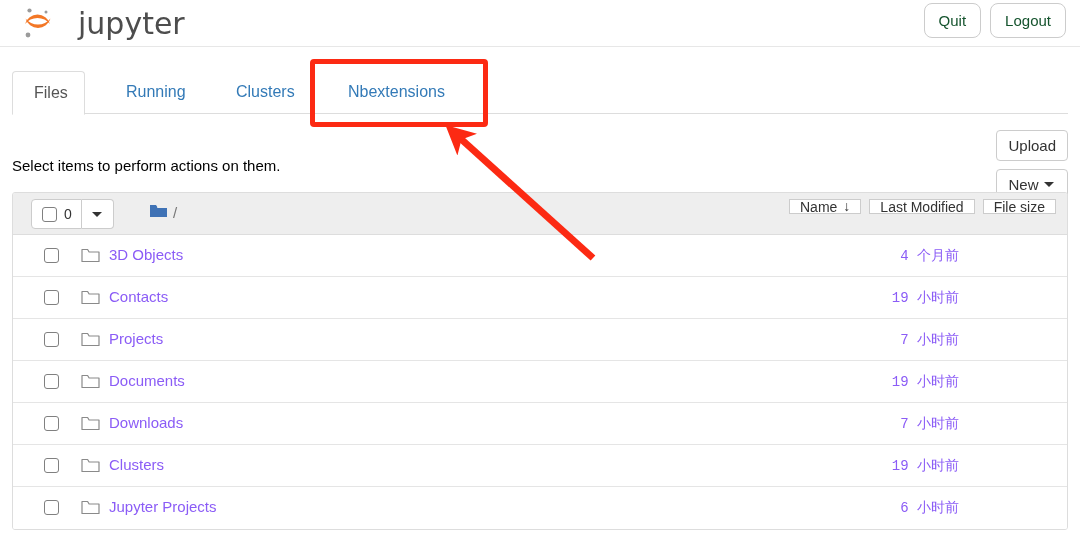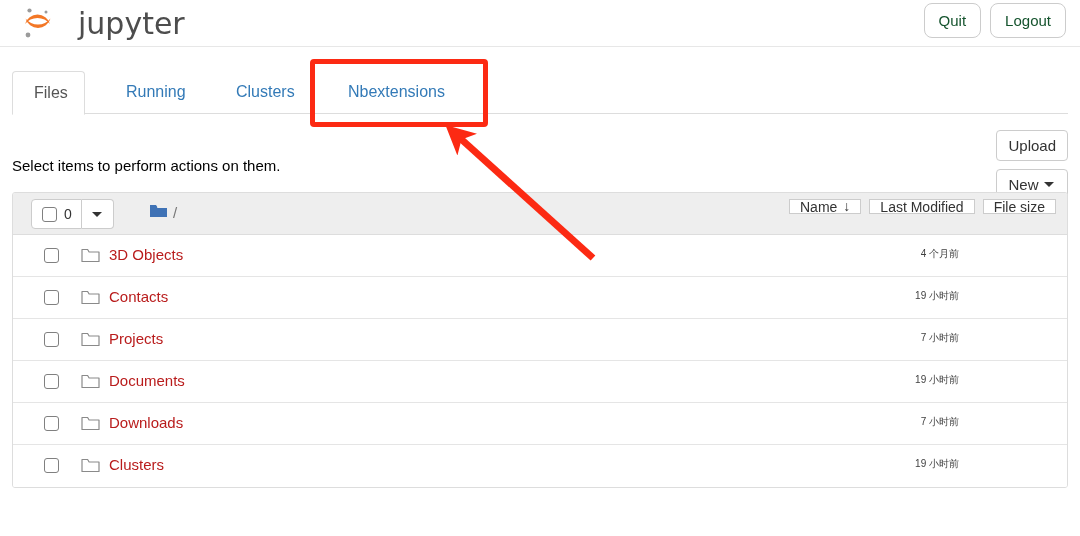--- a/index.html
+++ b/index.html
@@ -271,31 +271,32 @@
     left: 68px;
     top: 12px;
     width: 19px;
     height: 17px;
   }
   .row-name {
     position: absolute;
     left: 96px;
     top: 11px;
     font-size: 15px;
-    color: #b91c1c;
+    color: #8b5cf6;
     cursor: pointer;
     white-space: nowrap;
   }
   .row-time {
     position: absolute;
     right: 108px;
     top: 12px;
-    font-size: 10px;
-    color: #404040;
+    font-size: 14px;
+    color: #8b5cf6;
     white-space: nowrap;
+    font-family: Liberation Mono, monospace;
   }
 
   
   #annotation-layer {
     position: absolute;
     left: 0; top: 0;
     width: 1080px;
     height: 536px;
     pointer-events: none;
   }
@@ -454,20 +455,30 @@
     <span class="cbox row-check"></span>
     <span class="row-icon">
       <svg width="19" height="17" viewBox="0 0 19 17">
         <path d="M1,2.5 L6.6,2.5 L8.1,5 L18,5 L18,14.5 L1,14.5 Z" fill="none" stroke="#8a8a8a" stroke-width="1.2" stroke-linejoin="round"></path>
       </svg>
     </span>
     <span class="row-name">Clusters</span>
     <span class="row-time">19 小时前</span>
   </div>
 
+  <div class="row">
+    <span class="cbox row-check"></span>
+    <span class="row-icon">
+      <svg width="19" height="17" viewBox="0 0 19 17">
+        <path d="M1,2.5 L6.6,2.5 L8.1,5 L18,5 L18,14.5 L1,14.5 Z" fill="none" stroke="#8a8a8a" stroke-width="1.2" stroke-linejoin="round"></path>
+      </svg>
+    </span>
+    <span class="row-name">Jupyter Projects</span>
+    <span class="row-time">6 小时前</span>
+  </div>
 
 </div>
 
 <div id="annotation-layer">
   <div id="highlight-box"></div>
   <svg width="1080" height="536" style="position:absolute;left:0;top:0;">
     <defs>
       <marker id="arrowhead" markerWidth="4.2" markerHeight="4.2" refX="1.2" refY="2.1" orient="auto">
         <path d="M0,0 L4.2,2.1 L0,4.2 L1.1,2.1 Z" fill="#fc2a13"></path>
       </marker>

